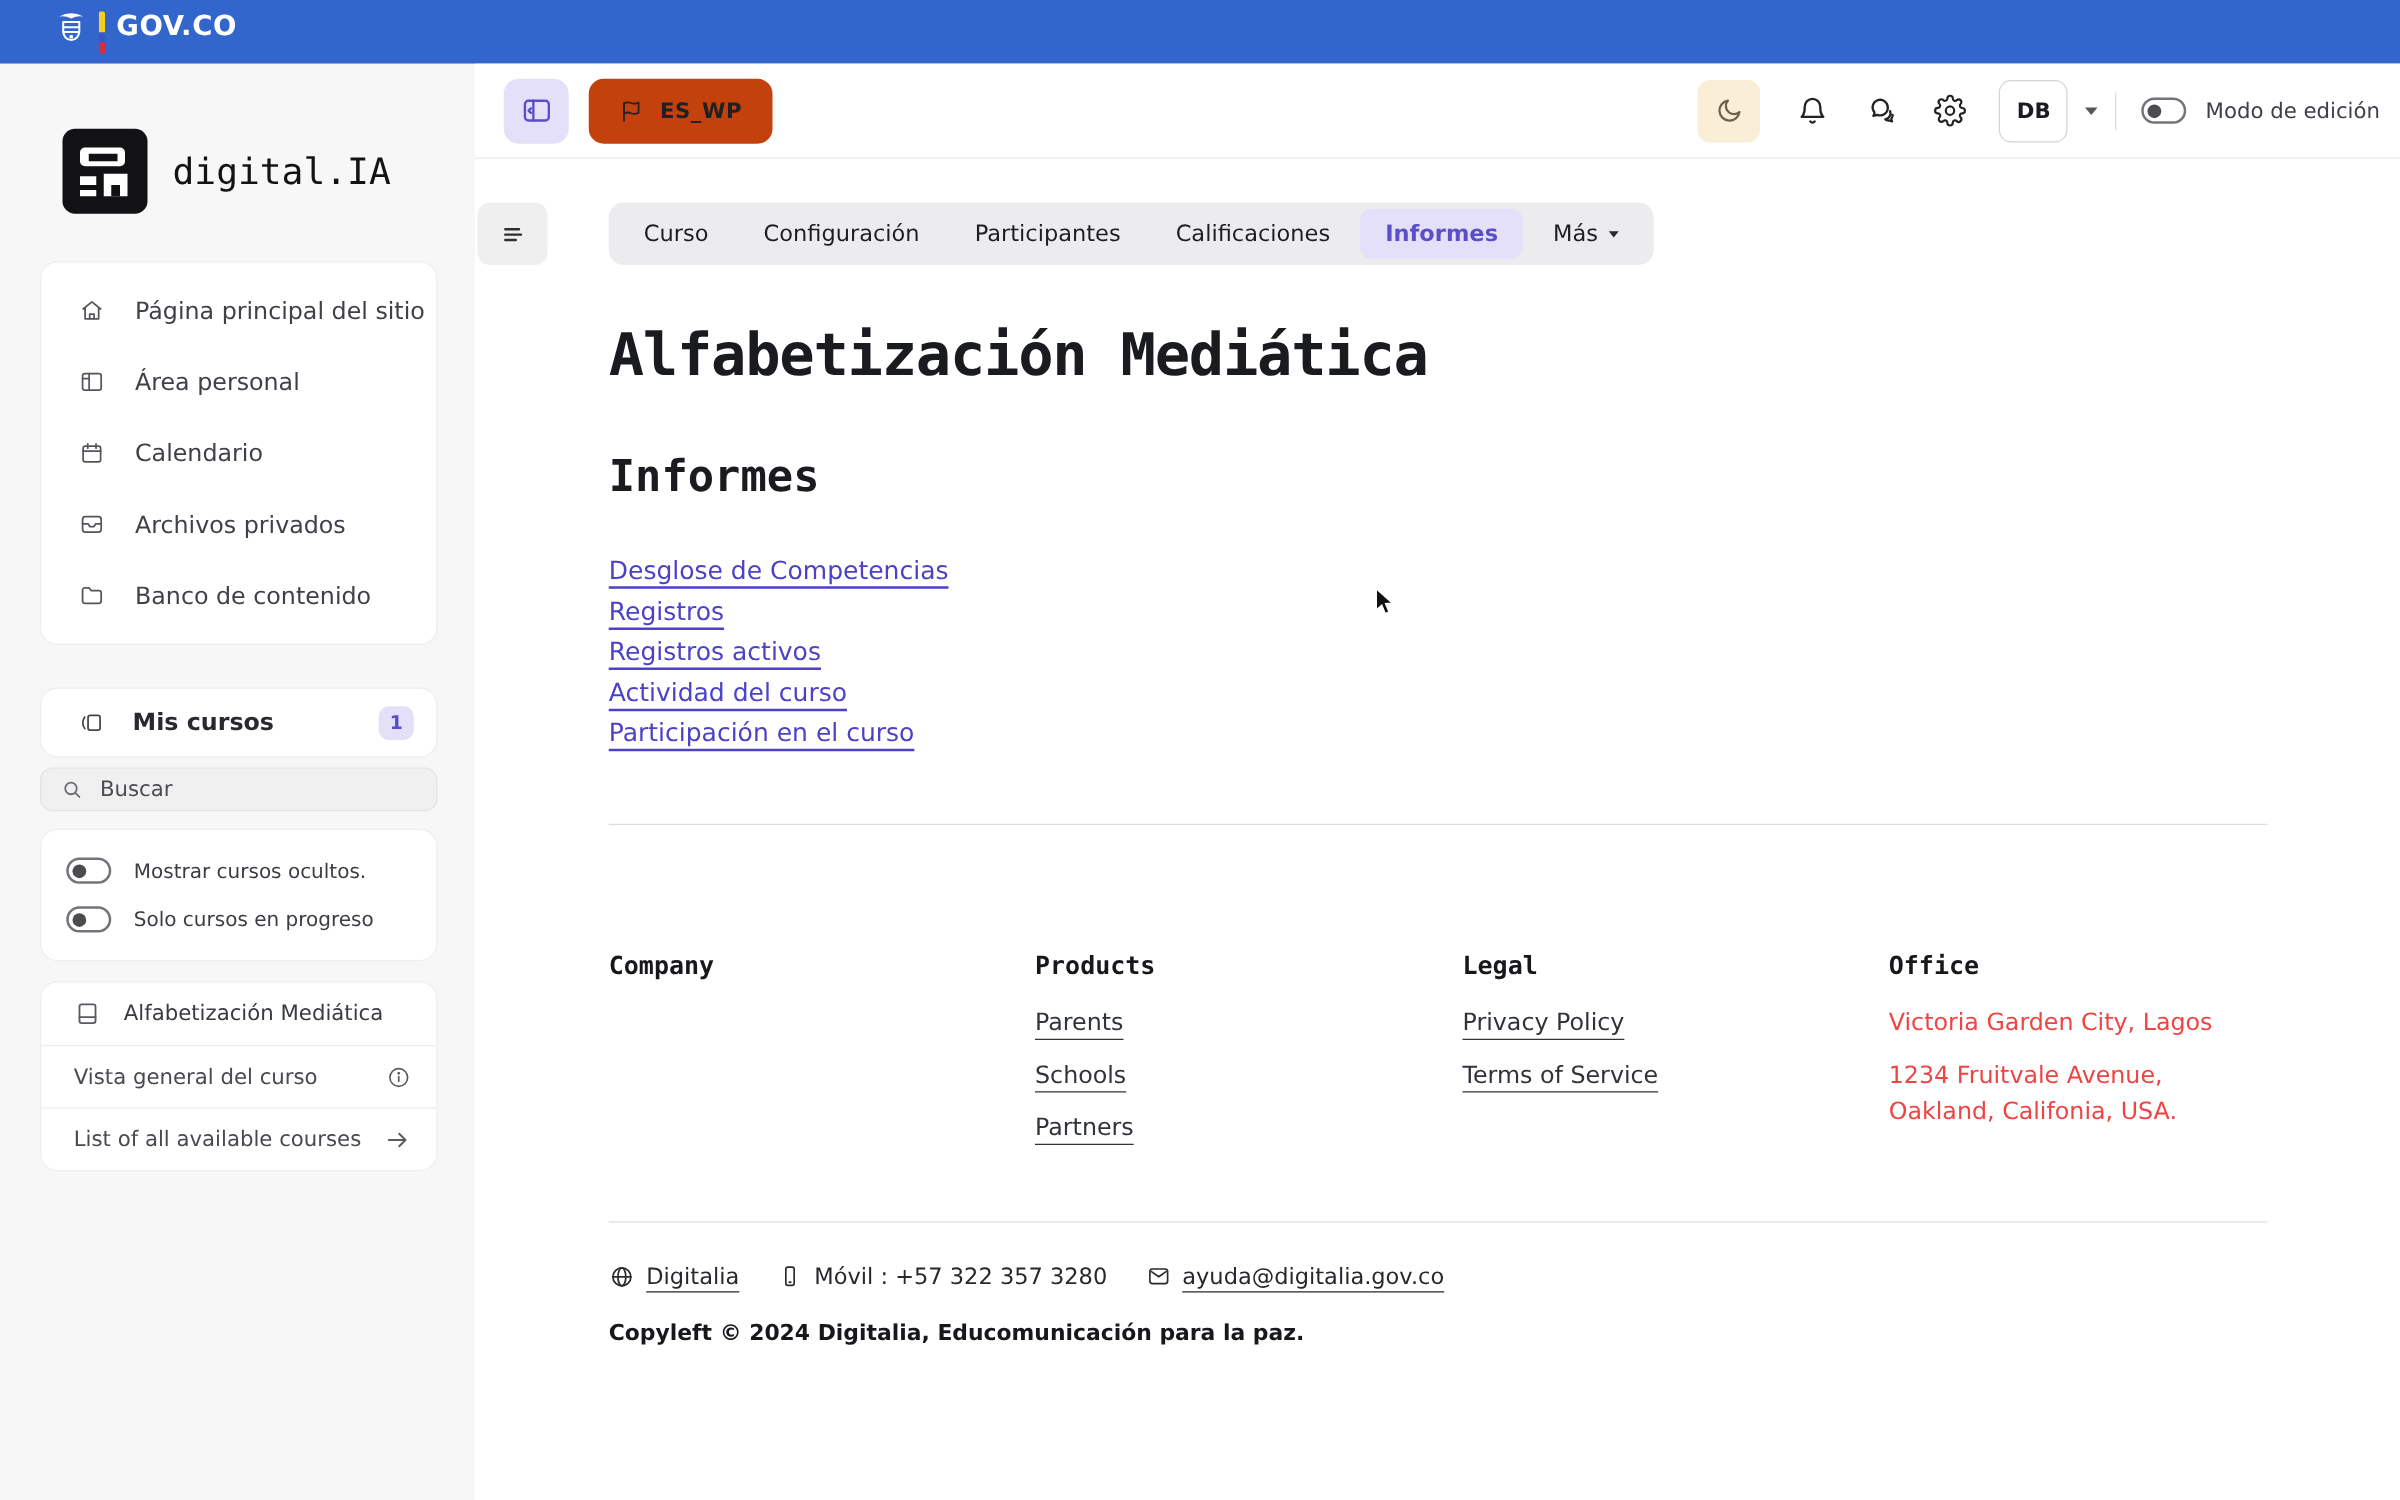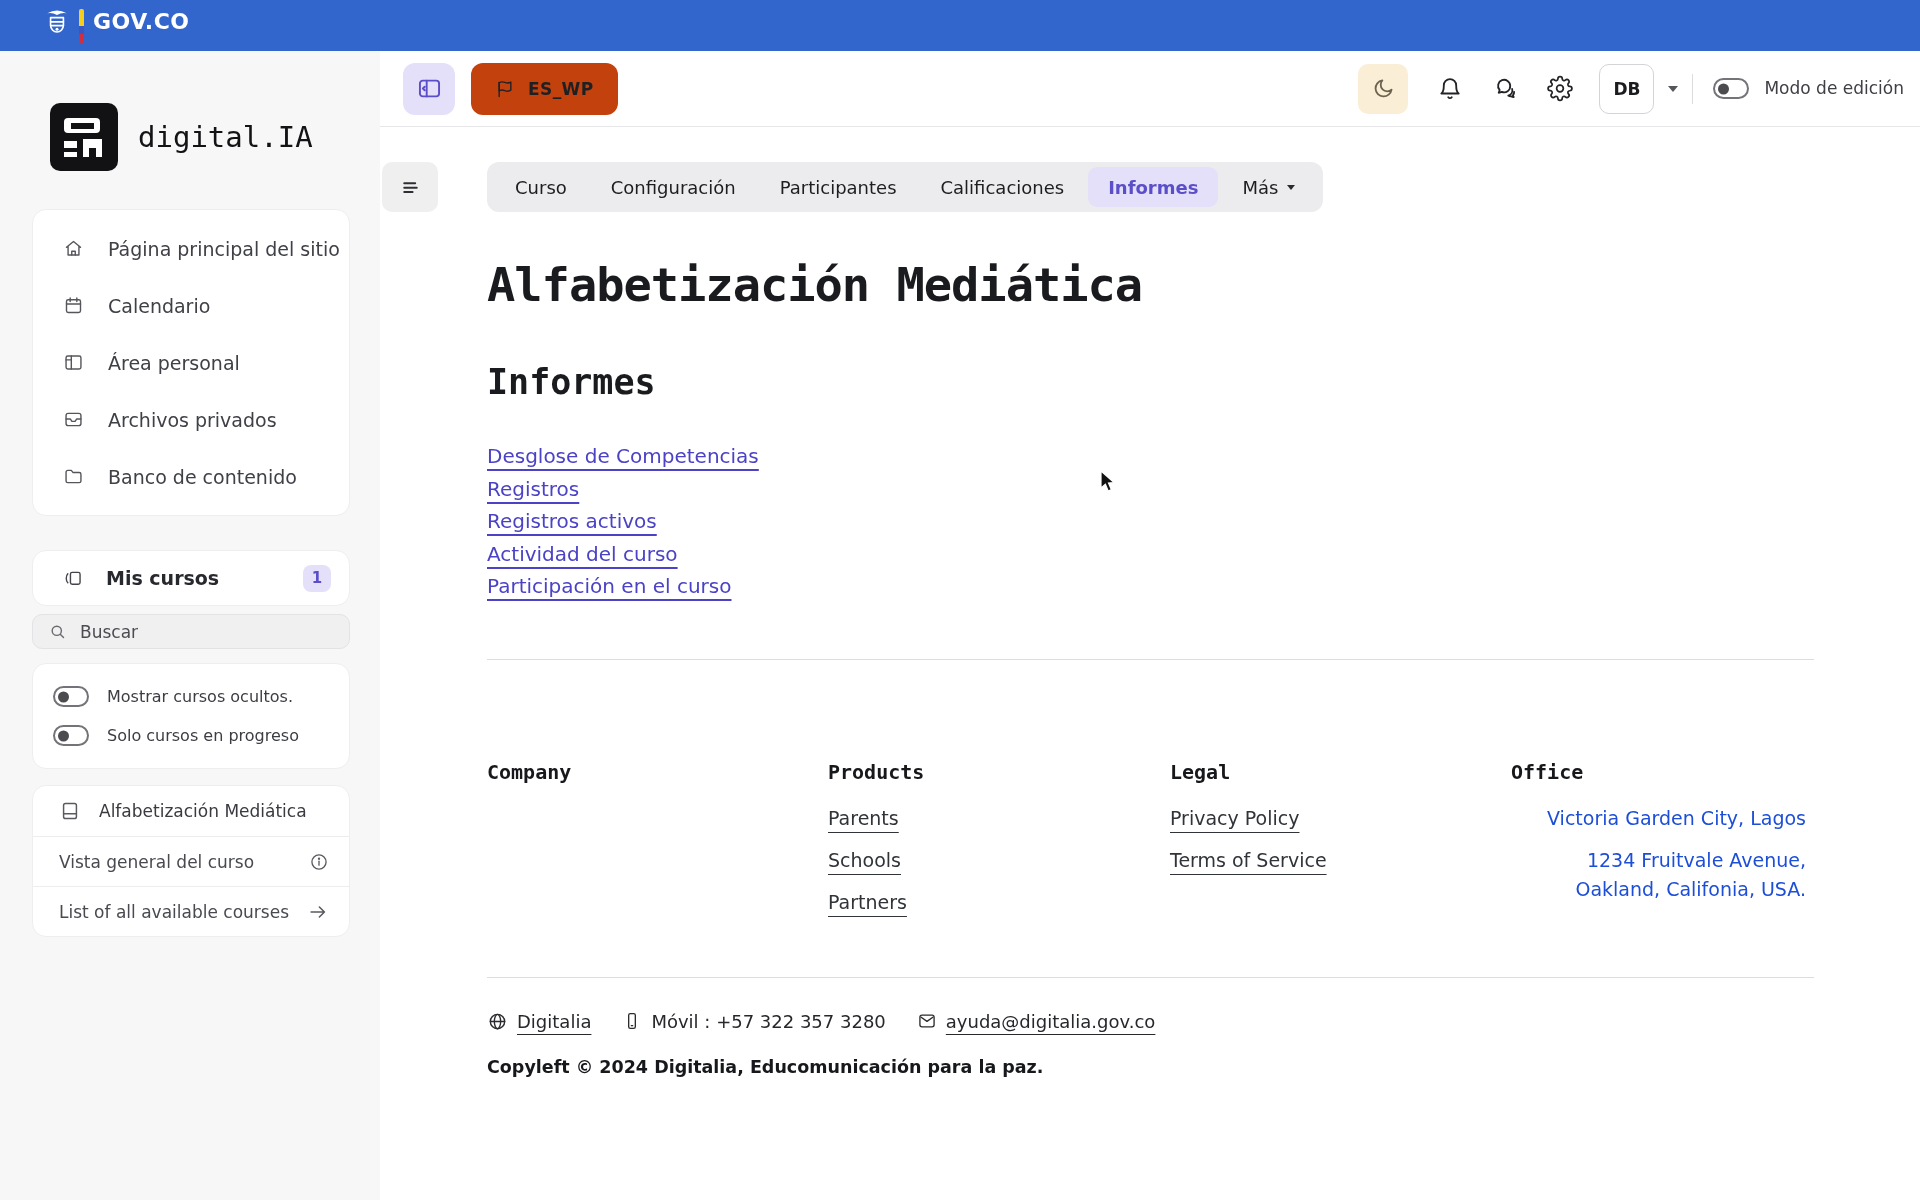--- a/index.html
+++ b/index.html
@@ -63,21 +63,21 @@
   .btn-lang svg { stroke:#232327; }
   .btn-lang .lbl { font-size:17px; font-weight:600; letter-spacing:.4px; color:#1f2023; }
   .hdr-right { margin-left:auto; display:flex; align-items:center; }
   .btn-moon { width:50px; height:50px; border-radius:10px; background:var(--moon-bg,#faeed6); border:none; display:flex; align-items:center; justify-content:center; cursor:pointer; }
   .btn-moon svg { stroke:#6b6350; }
   .ico-btn { width:26px; height:26px; background:none; border:none; cursor:pointer; display:flex; align-items:center; justify-content:center; margin-left:29px; }
   .ico-btn svg { stroke:#232327; }
   .avatar { width:55px; height:50px; border:1px solid #d4d4d8; border-radius:10px; background:#fff; display:flex; align-items:center; justify-content:center; font-size:17px; font-weight:bold; color:#1b1c1f; margin-left:26px; cursor:pointer; }
   .caret { width:0; height:0; border-left:5px solid transparent; border-right:5px solid transparent; border-top:6px solid #55565a; margin:0 14px 0 14px; cursor:pointer; }
   .vdiv { width:1px; height:30px; background:#dcdcde; margin-right:20px; }
-  .editmode { display:flex; gap:15px; }
+  .editmode { display:flex; align-items:center; gap:15px; }
   .editmode .lbl { font-size:17px; color:#3f4046; white-space:nowrap; }
 
   
   .content { flex:1; padding:0 106px 0 107px; position:relative; }
   .tabrow { margin-top:35px; position:relative; height:50px; }
   .index-btn { position:absolute; left:-105px; top:0; width:56px; height:50px; border:none; border-radius:10px; background:#efeff0; display:flex; align-items:center; justify-content:center; cursor:pointer; }
   .index-btn svg { stroke:#2e2e33; }
   .tabs { display:inline-flex; align-items:center; background:#ececee; border-radius:12px; padding:5px 8px; gap:4px; height:50px; }
   .tab { height:40px; border:none; background:transparent; border-radius:9px; padding:0 20px; font-family:inherit; font-size:18px; font-weight:500; color:#1d1e21; cursor:pointer; display:flex; align-items:center; gap:9px; }
   .tab.active { background:var(--accent-bg,#e2dcfa); color:var(--accent,#5b4fc9); font-weight:600; }
@@ -93,21 +93,21 @@
 
   .footcols { margin-top:100px; display:flex; }
   .fcol h3 { font-family:"DejaVu Sans Mono","Liberation Mono",monospace; font-size:20px; font-weight:bold; color:#17181b; }
   .fcol { flex:0 0 341px; }
   .fcol.products { flex:0 0 342px; }
   .fcol.office { flex:1; }
   .flinks { margin-top:20px; }
   .flinks .fl { display:flex; align-items:center; height:28px; margin-bottom:14px; }
   .flinks a { font-size:19px; color:#303338; text-decoration:underline; text-underline-offset:7px; text-decoration-thickness:1.3px; cursor:pointer; }
   .badge-new { margin-left:15px; background:var(--badge-green-bg,#e7f2e0); color:var(--badge-green-text,#2e7d46); font-size:14px; font-weight:600; padding:4px 11px; border-radius:7px; }
-  .office-lines { margin-top:20px; font-size:19px; color:#1d4ed8; line-height:29px;text-align:right; }
+  .office-lines { margin-top:20px; font-size:19px; color:#ef4444; line-height:29px; }
   .office-lines .ln { margin-bottom:13px; max-width:295px; }
 
   hr.sep2 { border:none; border-top:1px solid #dddde0; margin-top:47px; }
 
   .contactrow { margin-top:33px; display:flex; gap:31px; }
   .citem { display:flex; align-items:center; gap:9px; }
   .citem svg { stroke:#2a2b2f; }
   .citem a { font-size:18px; color:#27282c; text-decoration:underline; text-underline-offset:6px; text-decoration-thickness:1.2px; cursor:pointer; }
   .citem .plain { font-size:18px; color:#27282c; }
 
@@ -155,31 +155,31 @@
     <nav class="card nav-card">
       <div class="nav-item">
         <svg width="21" height="21" viewBox="0 0 24 24" fill="none" stroke-width="1.6" stroke-linecap="round" stroke-linejoin="round">
             <path d="M4 10.5 12 4l8 6.5M5.8 9.4V19.5h12.4V9.4"></path>
             <path d="M10 19.5v-4.3h4v4.3"></path>
           </svg>
         <span>Página principal del sitio</span>
       </div>
       <div class="nav-item">
         <svg width="21" height="21" viewBox="0 0 24 24" fill="none" stroke-width="1.6" stroke-linecap="round" stroke-linejoin="round">
+            <rect x="3.5" y="4.5" width="17" height="15" rx="2"></rect>
+            <path d="M9.5 4.5v15M3.5 9h6"></path>
+          </svg>
+        <span>Área personal</span>
+      </div>
+      <div class="nav-item">
+        <svg width="21" height="21" viewBox="0 0 24 24" fill="none" stroke-width="1.6" stroke-linecap="round" stroke-linejoin="round">
             <rect x="4" y="5.5" width="16" height="14.5" rx="2"></rect>
             <path d="M8.2 3.5v4M15.8 3.5v4M4 10.2h16"></path>
           </svg>
         <span>Calendario</span>
-      </div>
-      <div class="nav-item">
-        <svg width="21" height="21" viewBox="0 0 24 24" fill="none" stroke-width="1.6" stroke-linecap="round" stroke-linejoin="round">
-            <rect x="3.5" y="4.5" width="17" height="15" rx="2"></rect>
-            <path d="M9.5 4.5v15M3.5 9h6"></path>
-          </svg>
-        <span>Área personal</span>
       </div>
       <div class="nav-item">
         <svg width="21" height="21" viewBox="0 0 24 24" fill="none" stroke-width="1.6" stroke-linecap="round" stroke-linejoin="round">
             <rect x="3.5" y="5" width="17" height="14" rx="2.5"></rect>
             <path d="M3.5 11.5h5l1.7 2.6h3.6l1.7-2.6h5"></path>
           </svg>
         <span>Archivos privados</span>
       </div>
       <div class="nav-item">
         <svg width="21" height="21" viewBox="0 0 24 24" fill="none" stroke-width="1.6" stroke-linecap="round" stroke-linejoin="round">

